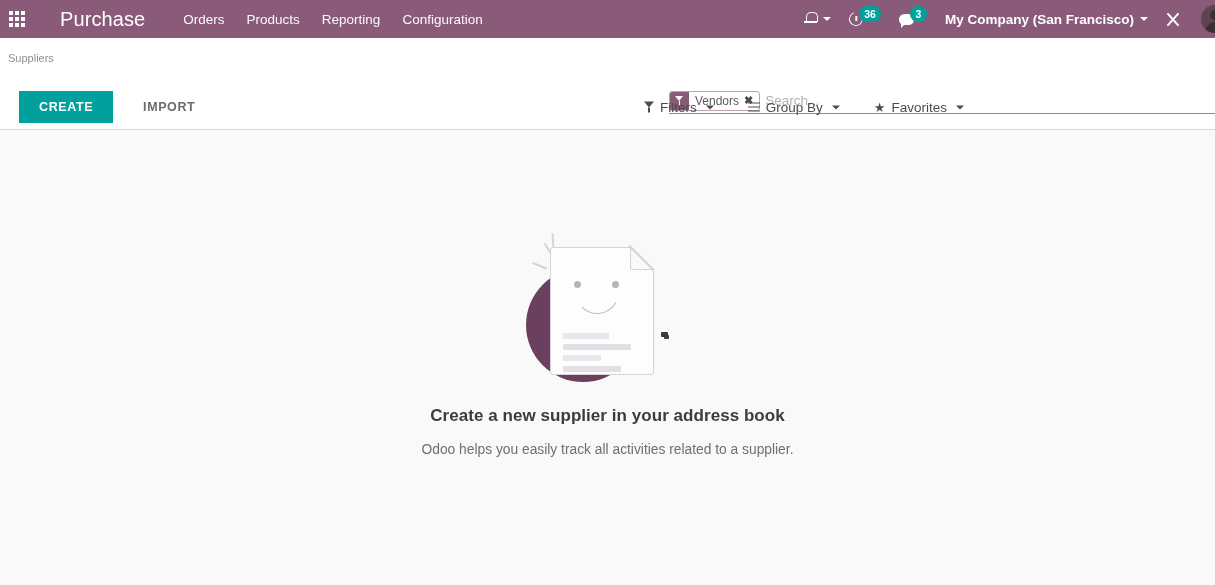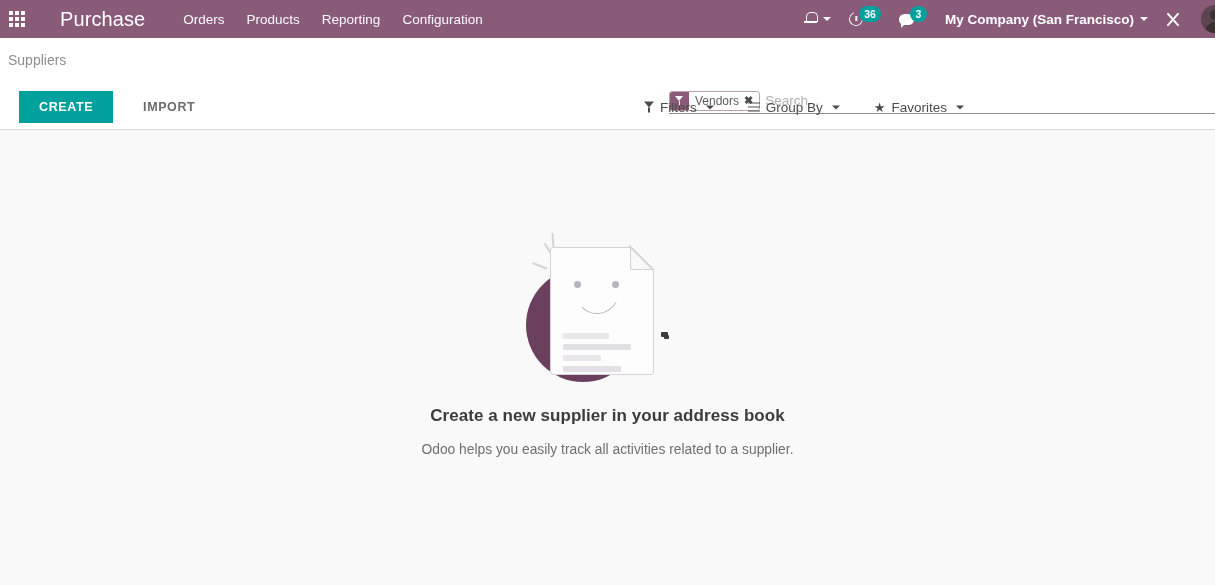--- a/index.html
+++ b/index.html
@@ -228,21 +228,21 @@
 
   .cp-row-top {
     display: flex;
     align-items: flex-start;
     justify-content: space-between;
     padding: 0;
     height: 46px;
   }
 
   .breadcrumb {
-    font-size: 14px;
+    font-size: 11px;
     color: #8f8f8f;
     padding: 14px 0 0 8px;
     white-space: nowrap;
     font-weight: 400;
   }
 
   
   .search-area {
     position: absolute;
     left: 669px;

